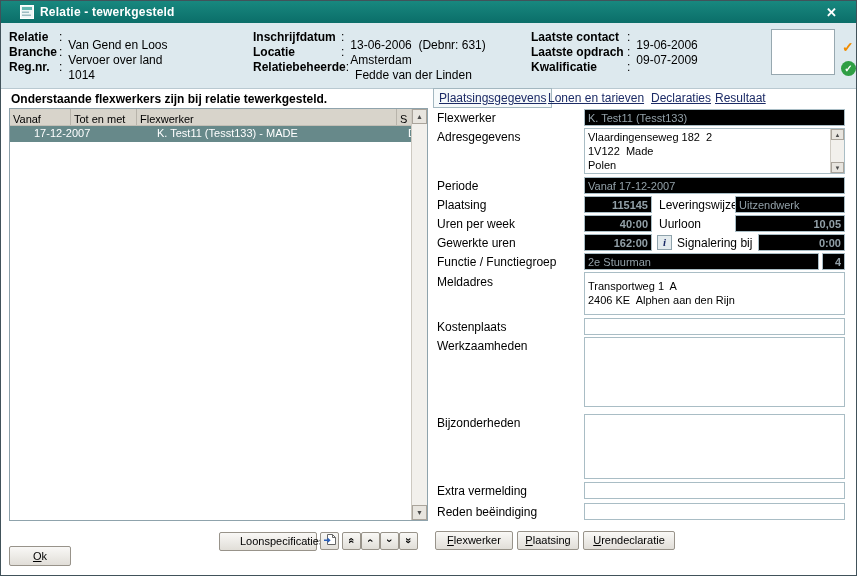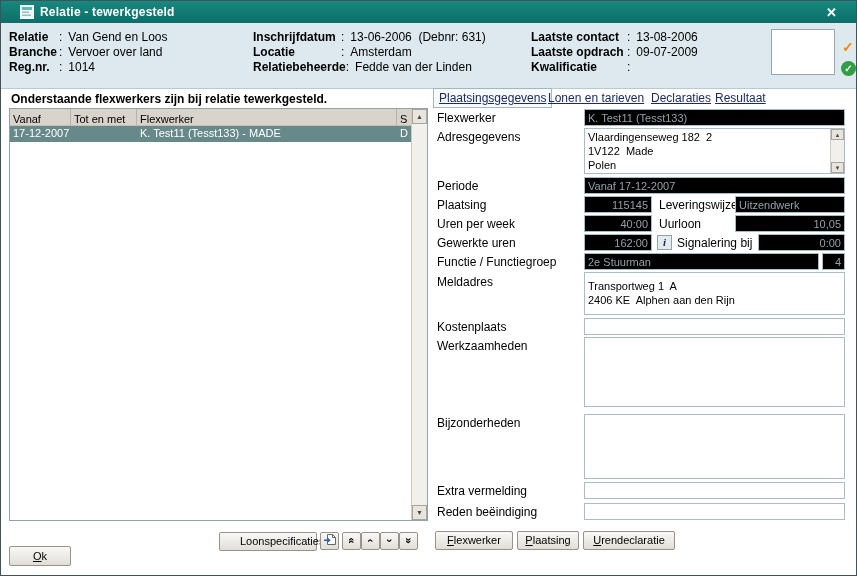--- a/index.html
+++ b/index.html
@@ -15,35 +15,35 @@
   .win-icon { display:inline-flex; }
 
   
   .header { position:absolute; left:0; top:22px; width:100%; height:66px; background:#dde9ee; border-bottom:1px solid #b9c9d1; }
   .hrow { position:absolute; font-size:12px; white-space:nowrap; display:flex; }
   .hlbl { font-weight:bold; display:inline-block; }
   .c1 .hlbl { min-width:50px; }
   .c2 .hlbl { min-width:88px; }
   .c3 .hlbl { min-width:96px; }
   .hsep { display:inline-block; margin:0 6px 0 0; }
-  .hval { white-space:pre; }
+  .hval { white-space:pre;margin-top:8px; }
   .photo { position:absolute; left:770px; top:6px; width:64px; height:46px; background:#ffffff; border:1px solid #97a8b0; }
   .check-orange { position:absolute; left:841px; top:16px; color:#f08c00; font-size:14px; font-weight:bold; }
   .check-green  { position:absolute; left:840px; top:38px; width:15px; height:15px; border-radius:50%;
     background:#2f9e44; color:#fff; font-size:10px; line-height:15px; text-align:center; font-weight:bold; }
 
   .caption { position:absolute; left:10px; top:91px; font-size:12px; font-weight:bold; }
 
   
   .listbox { position:absolute; left:8px; top:107px; width:419px; height:413px; border:1px solid #8fa3ac; background:#fff; }
   .lheader { position:absolute; left:0; top:0; right:16px; height:17px; background:#d8d4cb; display:flex;
     font-size:11px; border-bottom:1px solid #c3bfb6; }
   .lhc { padding:4px 3px; border-right:1px solid #b8b4ab; overflow:hidden; white-space:nowrap; cursor:pointer; }
   .lrow { position:absolute; left:0; top:17px; right:16px; height:16px; display:flex; font-size:11px;
-    background:#67898a; color:#fff; cursor:pointer; }
+    background:#67898a; color:#fff; cursor:pointer;padding-left:21px; }
   .lc { padding:1px 3px; overflow:hidden; white-space:nowrap; }
   .w1 { width:61px; } .w2 { width:66px; } .w3 { width:260px; } .w4 { flex:1; border-right:none; }
   .vsb { position:absolute; top:0; right:0; bottom:0; width:16px; background:#f2f0ec; border-left:1px solid #cdc9c1; }
   .sbtn { background:#e8e5df; border:1px solid #aaa49b; color:#4a4a4a; font-size:7px; line-height:13px; text-align:center; cursor:pointer; }
   .sb-up { position:absolute; top:0; left:0; right:0; height:15px; }
   .sb-down { position:absolute; bottom:0; left:0; right:0; height:15px; }
 
   
   .btn { position:absolute; background:linear-gradient(180deg,#f9f8f6,#e1ded8); border:1px solid #98938a;
     font-size:11px; color:#000; text-align:center; cursor:pointer; border-radius:2px; }
@@ -55,21 +55,21 @@
 
   
   .tab { position:absolute; top:90px; font-size:12px; color:#1c2b66; text-decoration:underline; cursor:pointer; white-space:nowrap;text-align:right; }
   .tab.active { top:87px; border:1px solid #a3b7c0; background:#f6fafb; padding:2px 5px; }
 
   
   .flbl { position:absolute; font-size:12px; color:#000; white-space:nowrap; }
   .fld { position:absolute; border:1px solid #a9bdc5; background:#fff; font-family:"Liberation Sans", sans-serif;
     font-size:11px; padding:1px 3px; height:17px; color:#000; margin:0; outline:none; }
   .ro { background:#000000; color:#92a0a8; }
-  .num { text-align:right; }
+  .num { text-align:right;font-weight:bold; }
   .box { position:absolute; border:1px solid #a9bdc5; background:#fff; font-size:11px; line-height:14px; overflow:hidden; }
   .box .line { white-space:pre; padding:0 3px; }
   textarea.fld { resize:none; }
   .msb { position:absolute; top:0; right:0; bottom:0; width:14px; background:#f2f0ec; border-left:1px solid #d0ccc4; }
   .msb .sbtn { font-size:6px; line-height:10px; }
   .msb-up { position:absolute; top:0; left:0; right:0; height:11px; }
   .msb-down { position:absolute; bottom:0; left:0; right:0; height:11px; }
   .info-btn { position:absolute; width:15px; height:15px; border:1px solid #8fa3ac; background:#e3ebee;
     font-family:"Liberation Serif", serif; font-style:italic; font-weight:bold; font-size:11px;
     text-align:center; line-height:13px; color:#1c2b66; cursor:pointer; }
@@ -121,21 +121,21 @@
     </div>
     <div class="hrow c2" style="left:252px;top:37px">
       <span class="hlbl">Relatiebeheerde</span>
         <span class="hsep">:</span>
         <span class="hval">Fedde van der Linden</span>
     </div>
 
     <div class="hrow c3" style="left:530px;top:7px">
       <span class="hlbl">Laatste contact</span>
         <span class="hsep">:</span>
-        <span class="hval">13-08-2006</span>
+        <span class="hval">19-06-2006</span>
     </div>
     <div class="hrow c3" style="left:530px;top:22px">
       <span class="hlbl">Laatste opdrach</span>
         <span class="hsep">:</span>
         <span class="hval">09-07-2009</span>
     </div>
     <div class="hrow c3" style="left:530px;top:37px">
       <span class="hlbl">Kwalificatie</span>
         <span class="hsep">:</span>
         <span class="hval"></span>

